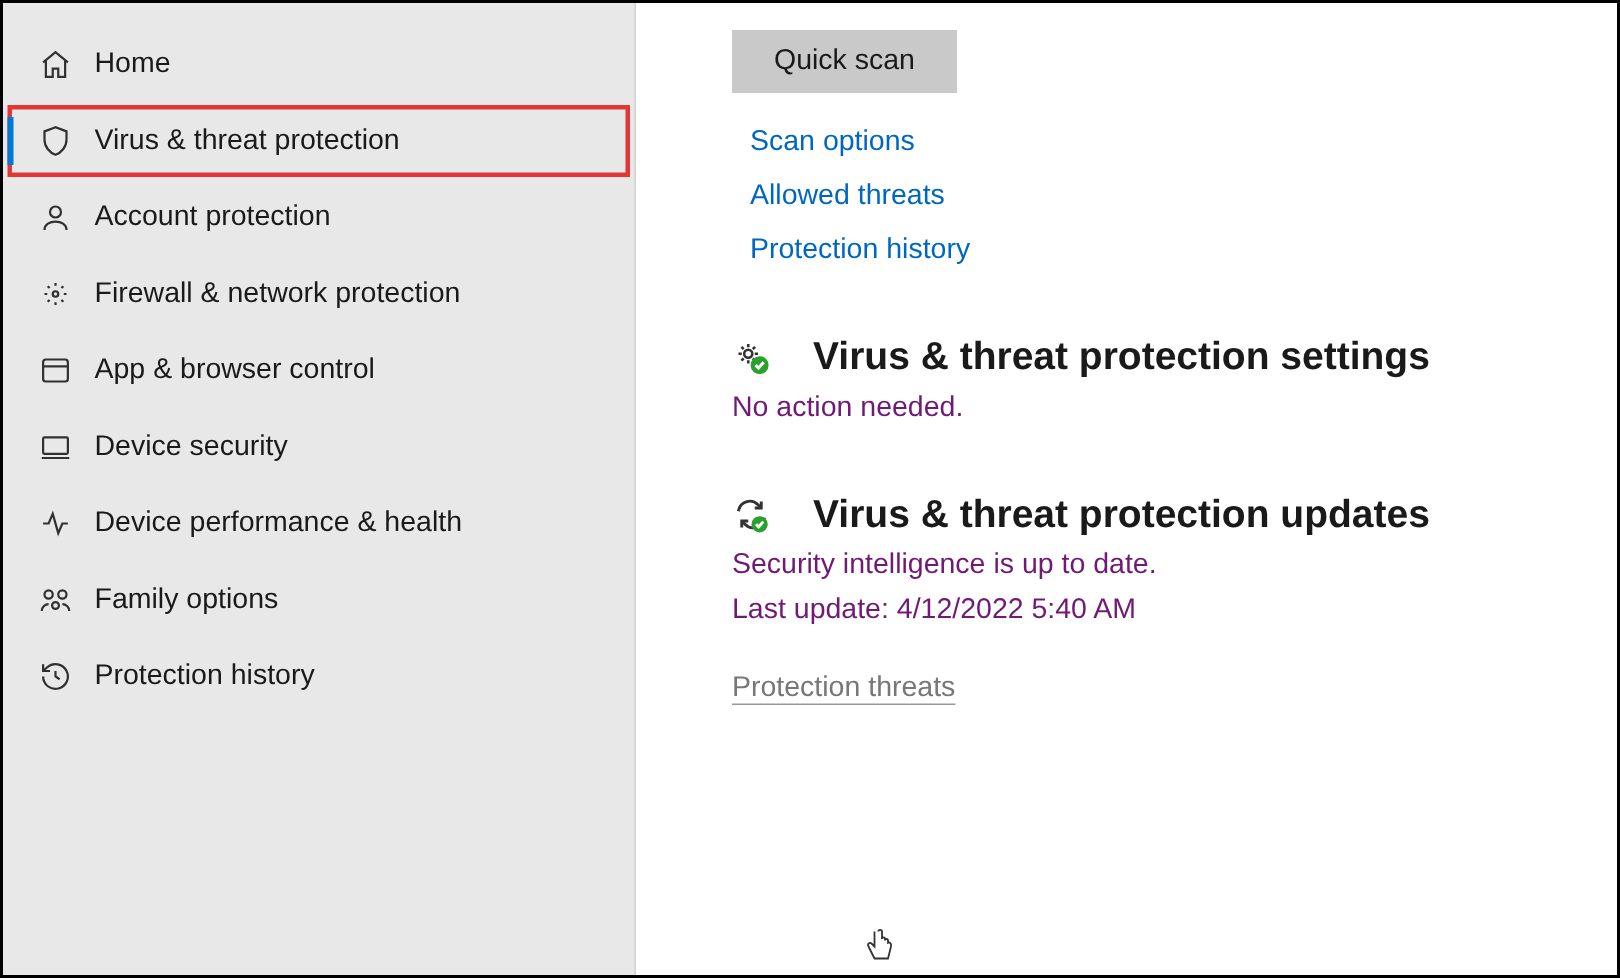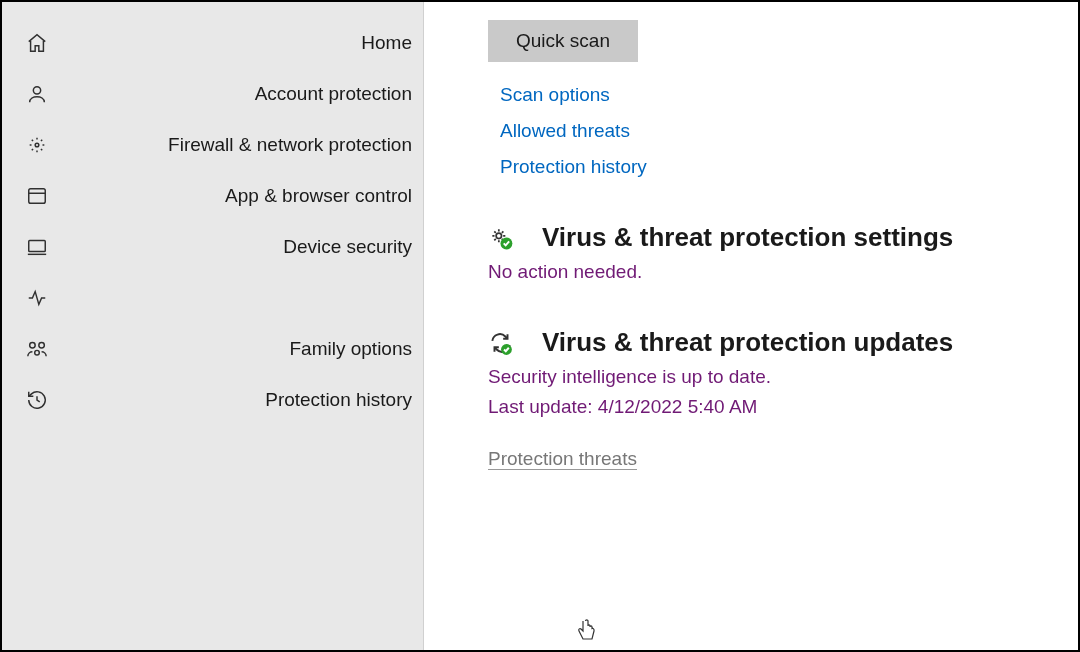--- a/index.html
+++ b/index.html
@@ -20,21 +20,20 @@
     }
     .sidebar-item {
       display: flex;
       align-items: center;
       padding: 12px 8px 12px 20px;
       font-size: 19px;
       color: #1a1a1a;
       cursor: pointer;
       position: relative;
       margin: 3px 3px;
-      justify-content: space-between;
     }
     .sidebar-item.active::before {
       content: "";
       position: absolute;
       left: 0;
       top: 8px;
       bottom: 8px;
       width: 4px;
       background: #0078d4;
     }
@@ -132,20 +131,28 @@
   <div class="sidebar-item">
     <span class="icon">
       <svg width="22" height="22" viewBox="0 0 24 24" fill="none" stroke="currentColor" stroke-width="1.6">
           <path d="M3 10.5 12 3l9 7.5"></path>
           <path d="M5 9.5V21h5v-6h4v6h5V9.5"></path>
         </svg>
     </span>
     <span>Home</span>
   </div>
 
+  <div class="sidebar-item active highlight-red">
+    <span class="icon">
+      <svg width="22" height="22" viewBox="0 0 24 24" fill="none" stroke="currentColor" stroke-width="1.6">
+          <path d="M12 2 4 5v6c0 5 3.5 9.5 8 11 4.5-1.5 8-6 8-11V5l-8-3Z"></path>
+        </svg>
+    </span>
+    <span>Virus &amp; threat protection</span>
+  </div>
 
   <div class="sidebar-item">
     <span class="icon">
       <svg width="22" height="22" viewBox="0 0 24 24" fill="none" stroke="currentColor" stroke-width="1.6">
           <circle cx="12" cy="8" r="4"></circle>
           <path d="M4 21c0-4 4-6 8-6s8 2 8 6"></path>
         </svg>
     </span>
     <span>Account protection</span>
   </div>
@@ -179,20 +186,21 @@
     </span>
     <span>Device security</span>
   </div>
 
   <div class="sidebar-item">
     <span class="icon">
       <svg width="22" height="22" viewBox="0 0 24 24" fill="none" stroke="currentColor" stroke-width="1.6">
           <path d="M3 12h4l3-7 4 14 3-7h4"></path>
         </svg>
     </span>
+    <span>Device performance &amp; health</span>
   </div>
 
   <div class="sidebar-item">
     <span class="icon">
       <svg width="22" height="22" viewBox="0 0 24 24" fill="none" stroke="currentColor" stroke-width="1.6">
           <circle cx="7" cy="8" r="3"></circle>
           <circle cx="17" cy="8" r="3"></circle>
           <circle cx="12" cy="16" r="2.5"></circle>
           <path d="M2 20c0-3 2.5-5 5-5M22 20c0-3-2.5-5-5-5"></path>
         </svg>

